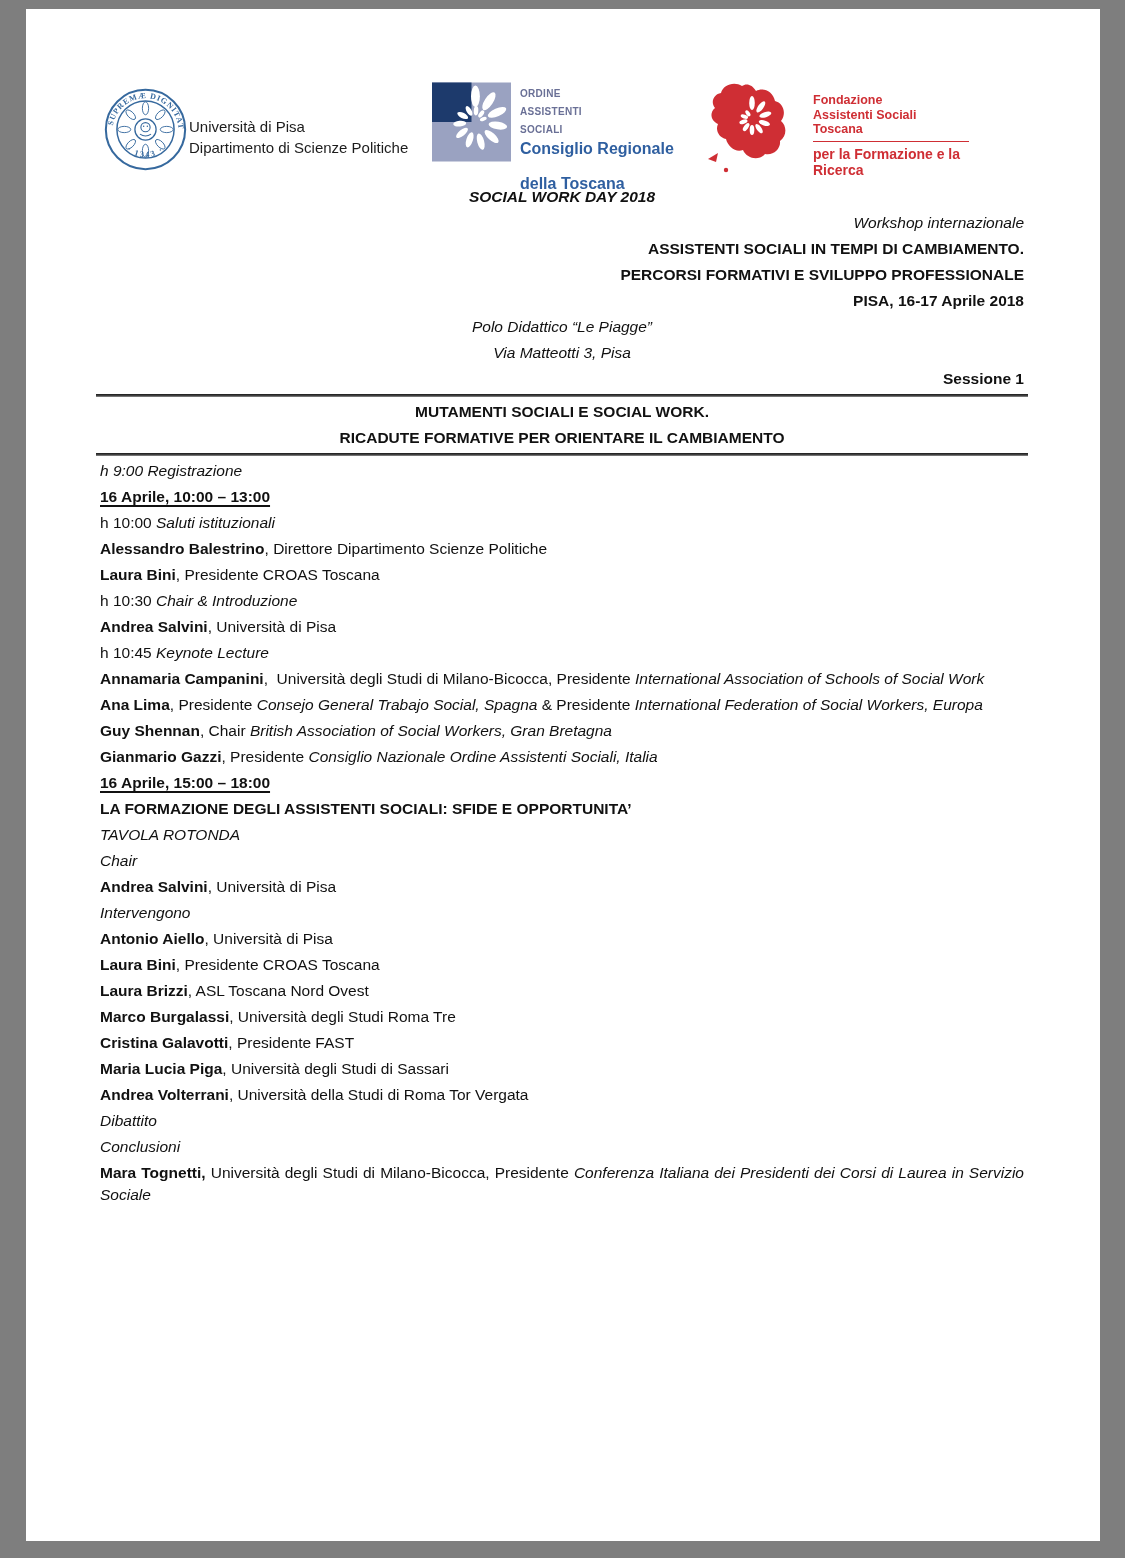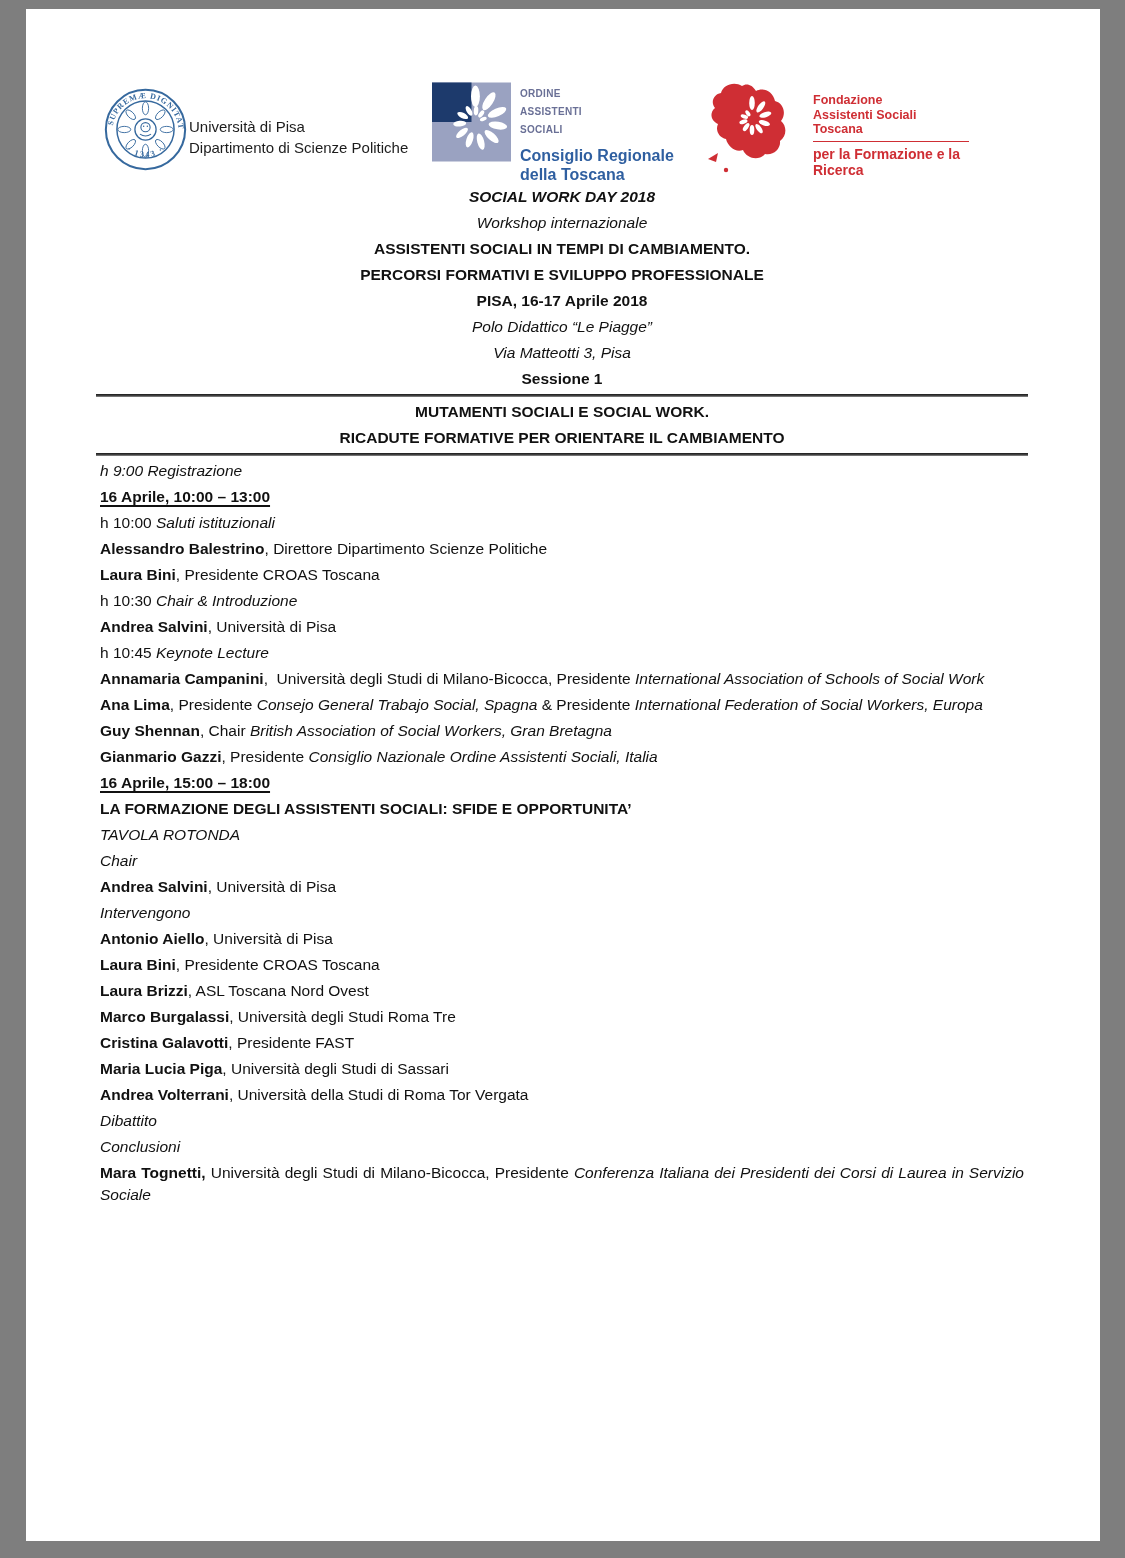--- a/index.html
+++ b/index.html
@@ -15,46 +15,46 @@
     width:1074px;height:1532px;
     background:#ffffff;
   }
   
   .logos{position:absolute;left:70px;top:73px;right:60px;height:100px;}
   .unipi-seal{position:absolute;left:8px;top:5px;width:83px;height:85px;}
   .unipi-text{position:absolute;left:93px;top:34px;font-size:15px;line-height:21px;color:#1c1c1c;}
   .ordine-logo{position:absolute;left:336px;top:0;width:79px;height:80px;}
   .ordine-text{position:absolute;left:424px;top:3px;}
   .ordine-text .t{font-size:10px;line-height:18px;font-weight:bold;color:#6a7096;letter-spacing:.3px;}
-  .ordine-text .s{font-size:16px;line-height:19px;font-weight:bold;color:#2f5fa0;margin-top:7px;}
+  .ordine-text .s{font-size:16px;line-height:19px;font-weight:bold;color:#2f5fa0;}
   .fond-shape{position:absolute;left:610px;top:-3px;width:100px;height:100px;}
   .fond-text{position:absolute;left:717px;top:11px;width:170px;color:#cf2e34;}
   .fond-text .l{font-size:12.5px;line-height:14.5px;font-weight:bold;}
   .fond-text .divider{height:1.5px;background:#cf2e34;width:156px;margin:4px 0 4px;}
   .fond-text .tag{font-size:14px;line-height:16px;font-weight:bold;}
   
   .content{position:absolute;left:70px;top:173px;width:932px;}
   .content p{
     margin:4px;
     font-size:15.5px;line-height:22px;color:#111;
     white-space:pre-wrap;
   }
   .c{text-align:center;}
   .just{text-align:justify;}
   .it{font-style:italic;}
   .bold{font-weight:bold;}
   .bi{font-weight:bold;font-style:italic;}
   .und{text-decoration:underline;text-underline-offset:3px;text-decoration-thickness:1.5px;}
   .t-main{font-size:17px;}
-  .t-sub{font-size:17px;}
+  .t-sub{font-size:17px;text-align:right;}
   .t-sess{font-size:16.5px;}
   .gap{margin-top:22px;}
   .mt14{margin-top:14px;}
   .mt16{margin-top:16px;}
-  .mt17{margin-top:17px;}
+  .mt17{margin-top:17px;text-align:right;}
   .mt19{margin-top:19px;}
   .rule{height:3px;background:linear-gradient(to bottom,#262626 35%,#8f8f8f 100%);margin:1px 0 2px;}
 </style>
 </head>
 <body>
 
 <div class="page">
 
   <div class="logos">
 
@@ -110,21 +110,21 @@
         <ellipse cx="44" cy="28.5" rx="2.3" ry="4.8" transform="rotate(363 44 40)"></ellipse>
         <ellipse cx="44" cy="30" rx="2.1" ry="4.2" transform="rotate(396 44 40)"></ellipse>
         <ellipse cx="44" cy="31.5" rx="1.9" ry="3.6" transform="rotate(429 44 40)"></ellipse>
       </g>
     </svg>
     <div class="ordine-text">
       <div class="t">ORDINE</div>
       <div class="t">ASSISTENTI</div>
       <div class="t">SOCIALI</div>
       <div class="s">Consiglio Regionale</div>
-      <div class="s" style="margin-top:0">della Toscana</div>
+      <div class="s" style="margin-top:16px">della Toscana</div>
     </div>
 
     <svg class="fond-shape" viewBox="0 0 100 100">
       <path fill="#cf2e34" d="M 36,7 C 28,2 17,6 15,14 C 8,15 4,23 9,29 C 3,34 5,42 12,45 C 9,51 13,59 20,60 C 22,68 30,74 37,71 C 41,80 53,82 59,75 C 67,77 75,70 74,62 C 81,57 81,47 75,42 C 81,34 77,24 69,22 C 67,12 57,8 50,12 C 46,5 40,4 36,7 Z"></path>
       <path fill="#cf2e34" d="M 2,80 L 12,74 L 10,83 Z"></path>
       <circle cx="20" cy="91" r="2.2" fill="#cf2e34"></circle>
       <g fill="#ffffff">
         <ellipse cx="46" cy="24" rx="2.8" ry="7" transform="rotate(0 46 40)"></ellipse>
         <ellipse cx="46" cy="25" rx="2.7" ry="6.6" transform="rotate(36 46 40)"></ellipse>
         <ellipse cx="46" cy="26" rx="2.6" ry="6.2" transform="rotate(72 46 40)"></ellipse>

